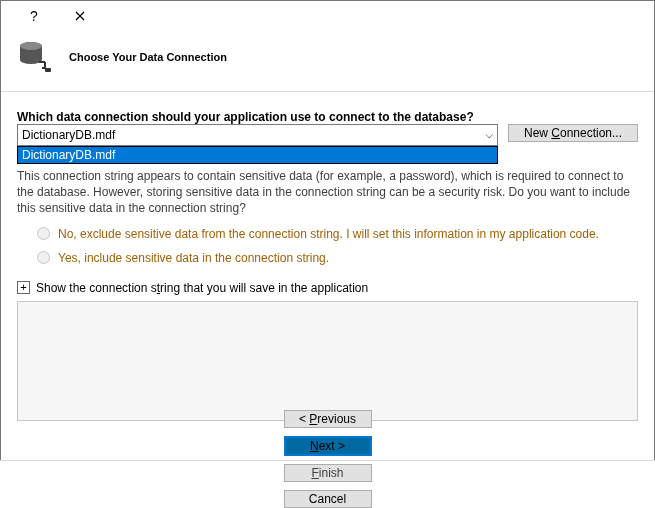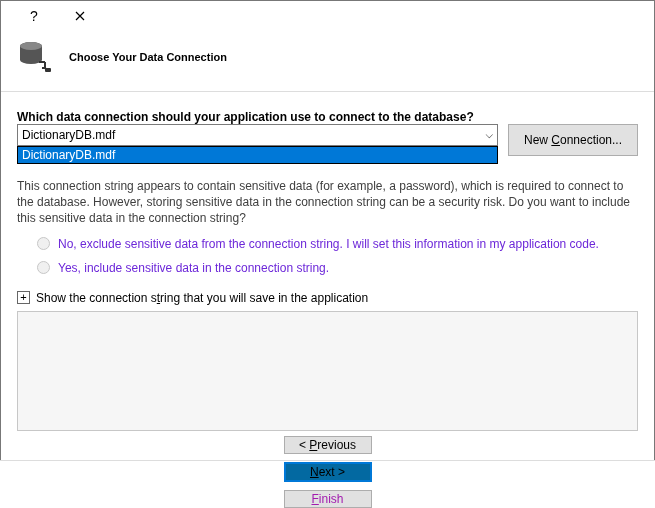--- a/index.html
+++ b/index.html
@@ -83,36 +83,36 @@
     border: 1px solid #000;
     background: #fff;
   }
   .dropdown-item {
     padding: 1px 4px;
     background: #0078d7;
     color: #fff;
   }
   .new-conn-btn {
     width: 130px;
-    height: 32px;
+    height: 18px;
     background: #e1e1e1;
     border: 1px solid #adadad;
     font-size: 12px;
     cursor: pointer;
   }
   .sensitive-text {
     color: #404040;
     margin-top: 22px;
     line-height: 1.35;
   }
   .radio-row {
     display: flex;
     align-items: center;
     gap: 8px;
-    color: #6d28d9;
+    color: #a16207;
     margin-top: 10px;
     padding-left: 20px;
   }
   .radio {
     width: 13px;
     height: 13px;
     border: 1px solid #c7c7c7;
     border-radius: 50%;
     background: #f0f0f0;
     flex-shrink: 0;
@@ -161,21 +161,21 @@
     font-size: 12px;
     background: #e1e1e1;
     border: 1px solid #adadad;
     cursor: pointer;
   }
   .footer button.primary {
     border: 2px solid #0078d7;
     background: #0369a1;
   }
   .footer button:disabled {
-    color: #a21caf;
+    color: #404040;
     cursor: default;
   }
   .underline-accel { text-decoration: underline; }
 </style>
 </head>
 <body>
 
 <div class="titlebar">
   <div class="title-btn">?</div>
   <div class="title-btn">
@@ -230,13 +230,14 @@
     <span><span>Show the connection s</span><span class="underline-accel">t</span><span>ring that you will save in the application</span></span>
   </div>
 
   <div class="conn-string-box"></div>
 </div>
 
 <div class="footer">
   <button><span>&lt; </span><span class="underline-accel">P</span><span>revious</span></button>
   <button class="primary"><span></span><span class="underline-accel">N</span><span>ext &gt;</span></button>
   <button disabled=""><span></span><span class="underline-accel">F</span><span>inish</span></button>
+  <button>Cancel</button>
 </div>
 
 </body></html>

